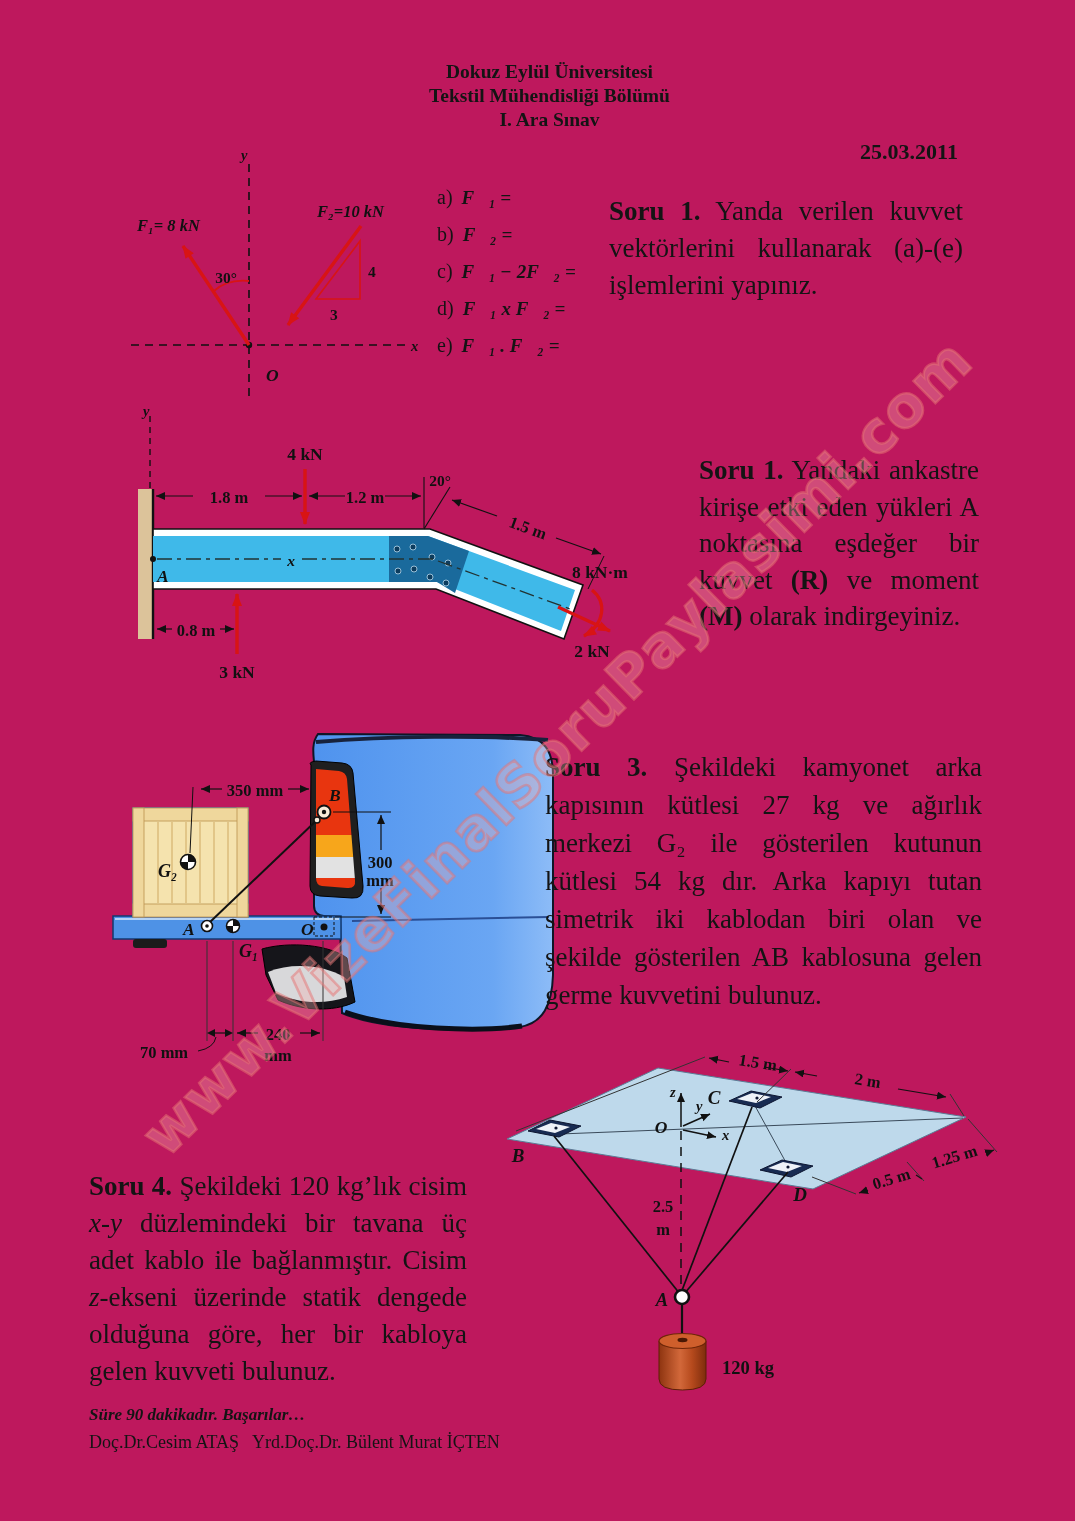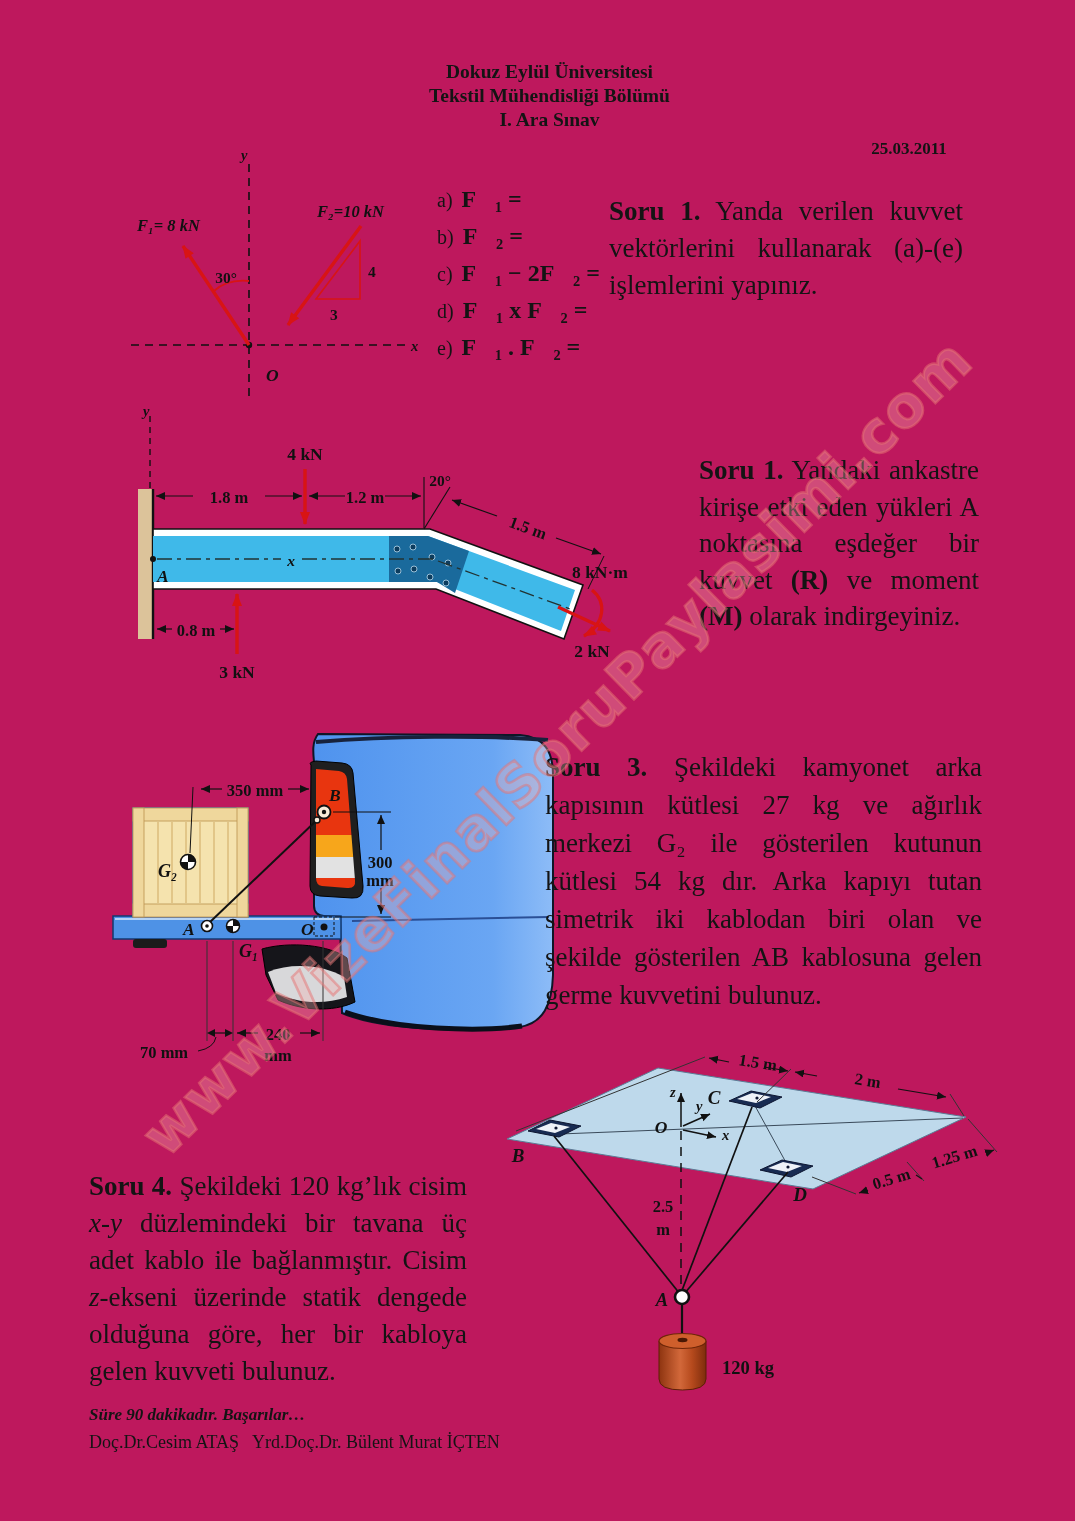--- a/index.html
+++ b/index.html
@@ -1,29 +1,29 @@
 <!DOCTYPE html>
 <html><head>
 <meta charset="utf-8">
 <style>
   html,body{margin:0;padding:0;background:#e8e8e8;}
   .page{position:relative;width:1075px;height:1521px;background:#be185d;overflow:hidden;
         font-family:"Liberation Serif","DejaVu Serif",serif;color:#141414;}
   .hdr{position:absolute;top:60px;left:0;width:100%;text-align:center;
        font-weight:bold;font-size:19.5px;line-height:24px;transform:translateX(12px);}
   .date{position:absolute;top:139px;left:849px;width:120px;text-align:center;
-        font-weight:bold;font-size:17px;}
+        font-weight:bold;font-size:22px;}
   .para{position:absolute;text-align:justify;font-size:27px;}
   .para-q1{left:609px;top:193px;width:354px;line-height:37px;}
   .para-q2{left:699px;top:452px;width:280px;line-height:36.5px;}
   .para-q3{left:545px;top:748px;width:437px;line-height:38px;}
   .para-q4{left:89px;top:1168px;width:378px;line-height:37px;}
   .q1items{position:absolute;left:437px;top:186px;font-size:20px;}
   .qrow{height:37px;display:flex;gap:9px;align-items:baseline;}
-  .qexpr{font-weight:bold;font-size:24px;}
+  .qexpr{font-style:italic;font-weight:bold;font-size:19px;}
   .fig{position:absolute;}
   .foot1{position:absolute;left:89px;top:1405px;font-weight:bold;font-style:italic;font-size:17px;}
   .foot2{position:absolute;left:89px;top:1432px;font-size:18px;}
   .wm{position:absolute;left:557px;top:747px;z-index:9;pointer-events:none;
       transform:translate(-50%,-50%) rotate(-44.5deg);
       font-family:"DejaVu Sans","Liberation Sans",sans-serif;font-weight:bold;
       font-size:57px;letter-spacing:2px;white-space:nowrap;
       color:rgba(244,176,176,0.34);-webkit-text-stroke:2.6px rgba(230,116,116,0.5);}
   svg text{font-family:"Liberation Serif","DejaVu Serif",serif;}
   .tdim{font-weight:bold;font-size:16.5px;fill:#111;}

